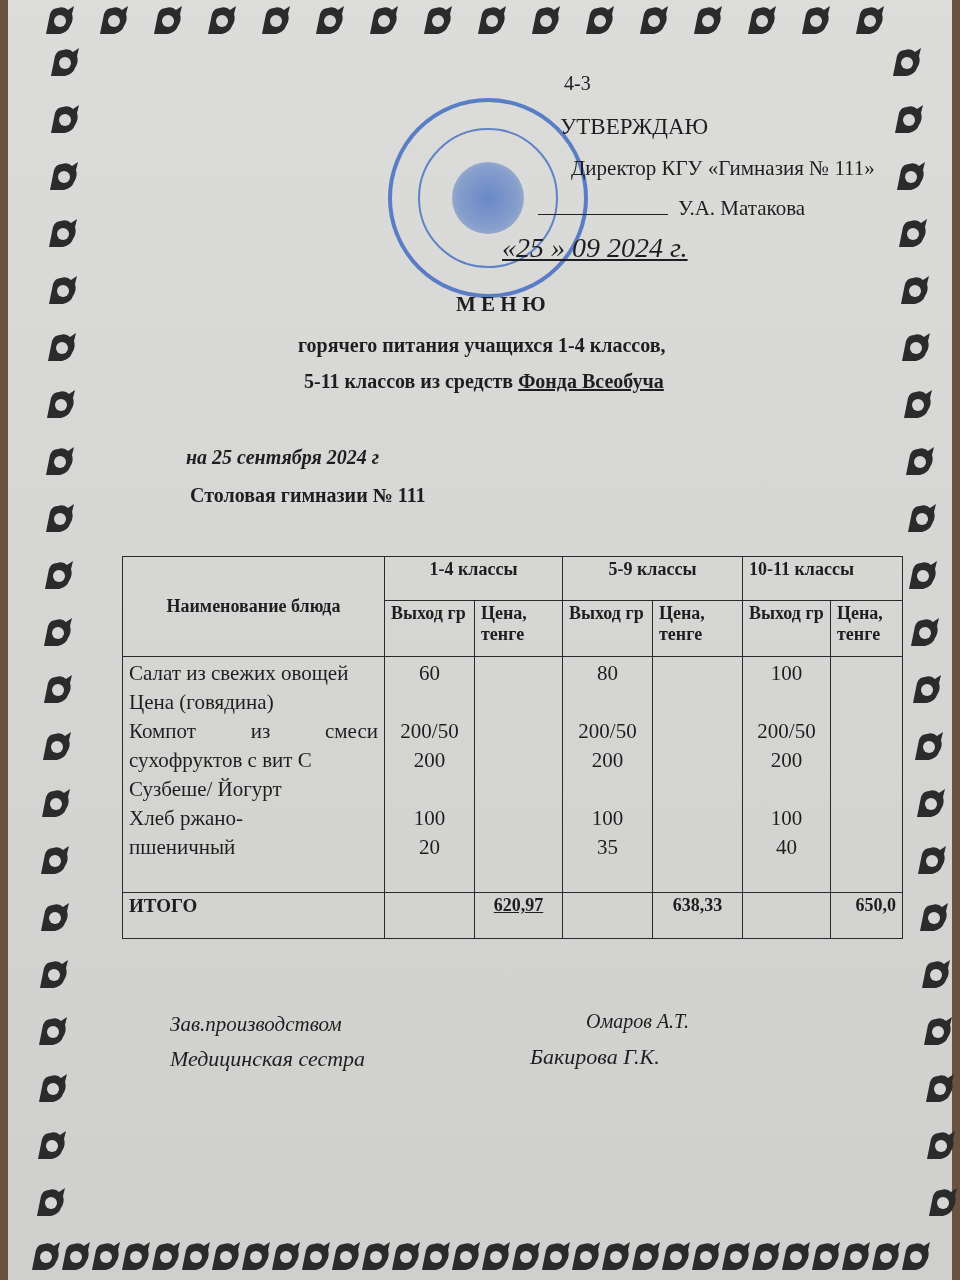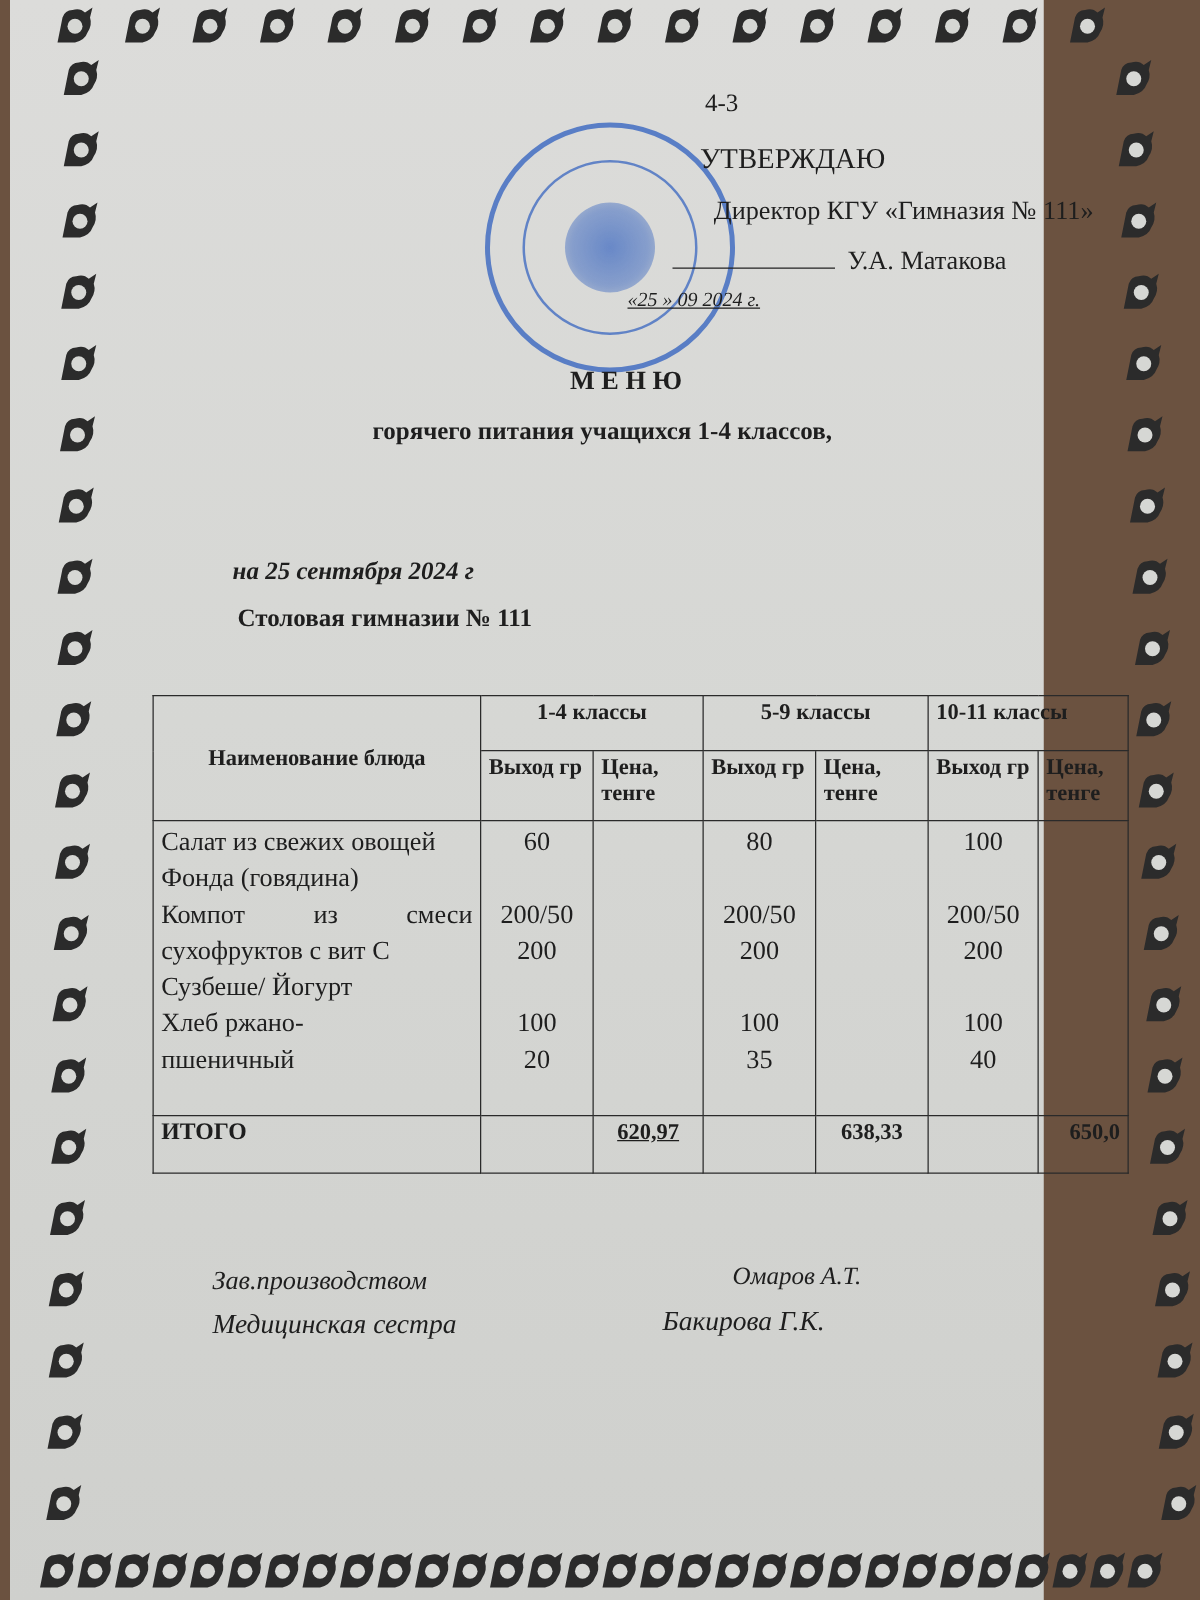--- a/index.html
+++ b/index.html
@@ -3,21 +3,21 @@
 <meta charset="utf-8">
 <style>
   html, body { margin:0; padding:0; }
   body {
     width:960px; height:1280px; overflow:hidden; position:relative;
     background:#6b5240;
     font-family:"Liberation Serif", "DejaVu Serif", serif;
     color:#1e1e1e;
   }
   .paper {
-    position:absolute; left:8px; top:0; width:827px; height:1280px;
+    position:absolute; left:8px; top:0; width:944px; height:1280px;
     background:linear-gradient(180deg,#dcdcda 0%,#d6d7d4 45%,#cfd0cd 100%);
   }
   .ornament {
     position:absolute; width:34px; height:34px;
   }
   .ornament svg { width:100%; height:100%; display:block; }
   .abs { position:absolute; white-space:nowrap; }
   .stamp {
     position:absolute; left:380px; top:98px; width:200px; height:200px;
     border-radius:50%;
@@ -586,24 +586,27 @@
     <div class="emblem"></div>
   </div>
 
   <div class="abs" style="left:556px;top:72px;font-size:20px;">4-3</div>
   <div class="abs" style="left:552px;top:114px;font-size:23px;">УТВЕРЖДАЮ</div>
   <div class="abs" style="left:530px;top:156px;font-size:21px;margin-left:33px;">Директор КГУ «Гимназия № 111»</div>
   <div class="abs" style="left:530px;top:196px;font-size:21px;">
     <span style="display:inline-block;width:130px;border-bottom:1px solid #222;"></span>
   </div>
   <div class="abs" style="left:670px;top:196px;font-size:21px;">У.А. Матакова</div>
-  <div class="abs" style="left:494px;top:232px;font-size:16px;font-style:italic;text-decoration:underline;">«25 » 09    2024   г.</div>
+  <div class="abs" style="left:494px;top:232px;font-size:28px;font-style:italic;text-decoration:underline;">«25 » 09    2024   г.</div>
 
   <div class="abs bold" style="left:448px;top:292px;font-size:21px;">М Е Н Ю</div>
   <div class="abs bold" style="left:290px;top:334px;font-size:20px;">горячего питания учащихся 1-4 классов,</div>
+  <div class="abs bold" style="left:296px;top:370px;font-size:20px;">
+    <span>5-11 классов из средств </span><span style="text-decoration:underline;">Фонда Всеобуча</span>
+  </div>
   <div class="abs" style="left:178px;top:446px;font-size:20px;font-style:italic;font-weight:bold;">на 25 сентября 2024 г</div>
   <div class="abs bold" style="left:182px;top:484px;font-size:20px;">Столовая гимназии № 111</div>
 
   <table class="menu">
     <colgroup>
       <col style="width:262px">
         <col style="width:90px">
         <col style="width:88px">
       <col style="width:90px">
         <col style="width:90px">
@@ -621,21 +624,21 @@
       <th style="text-align:left;">Выход гр</th>
       <th style="text-align:left;">Цена, тенге</th>
       <th style="text-align:left;">Выход гр</th>
       <th style="text-align:left;">Цена, тенге</th>
       <th style="text-align:left;">Выход гр</th>
       <th style="text-align:left;overflow:hidden;">Цена, тенге</th>
     </tr>
     <tr style="height:236px;">
       <td style="line-height:29px;">
         <div class="justify">Салат из свежих овощей</div>
-        <div>Фонда (говядина)</div>
+        <div>Цена (говядина)</div>
         <div class="justify">Компот из смеси сухофруктов с вит С</div>
         <div>Сузбеше/ Йогурт</div>
         <div style="width:150px;">Хлеб ржано-пшеничный</div>
       </td>
       <td class="center" style="line-height:29px;">
         <div>60</div>
             <div>&nbsp;</div>
         <div>200/50</div>
         <div>200</div>
             <div>&nbsp;</div>

